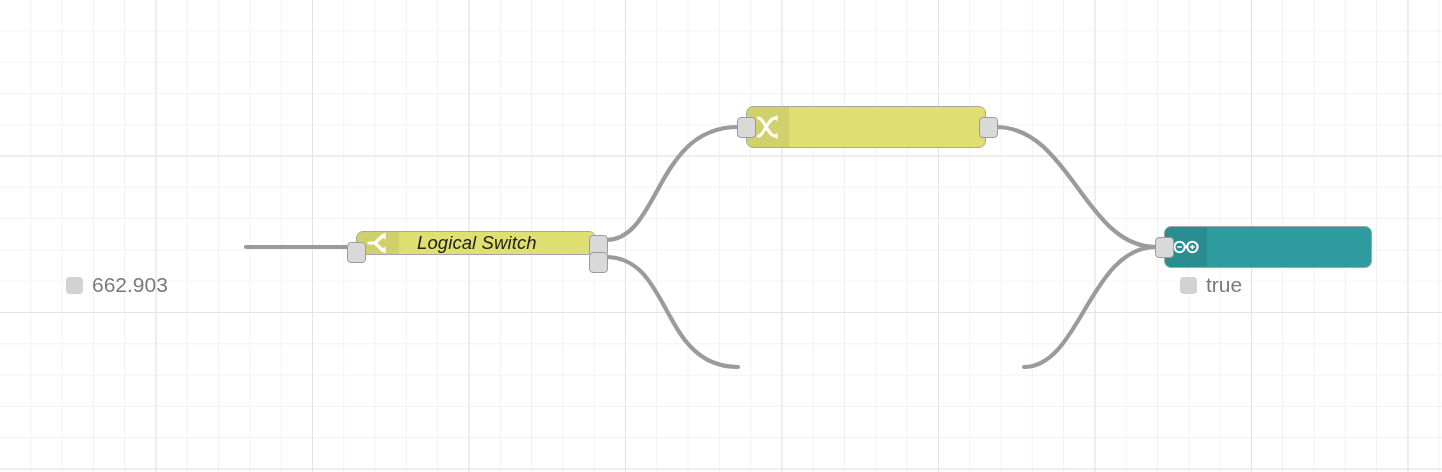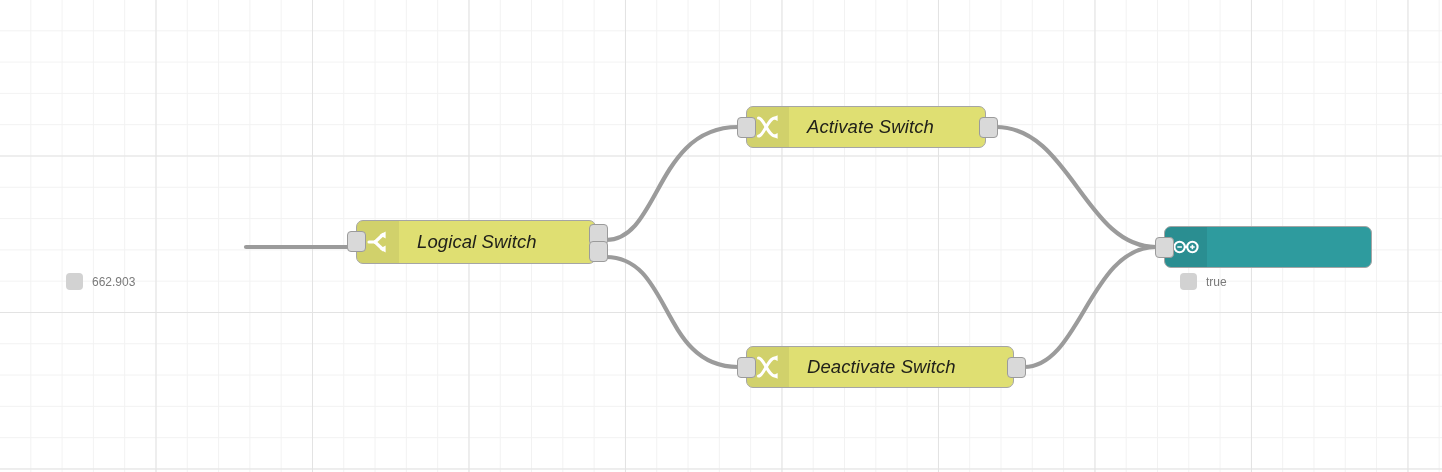--- a/index.html
+++ b/index.html
@@ -103,21 +103,21 @@
     border: 1.3px solid #9b9b9b;
     border-radius: 4px;
     box-sizing: border-box;
   }
 
   .status {
     position: absolute;
     display: flex;
     align-items: center;
     gap: 9px;
-    font-size: 12px;
+    font-size: 21px;
     color: #7a7a7a;
     white-space: nowrap;
   }
   .status-dot {
     width: 17px;
     height: 17px;
     background: #d2d2d2;
     border-radius: 4px;
     flex: 0 0 17px;
   }
@@ -133,21 +133,21 @@
     <path class="wire" d="M 606,257 C 672,257 660,367 738,367"></path>
     <path class="wire" d="M 996,127 C 1070,127 1085,247 1156,247"></path>
     <path class="wire" d="M 1024,367 C 1080,367 1090,247 1156,247"></path>
   </svg>
 
   <div class="status" style="left:66px; top:273px;">
     <span class="status-dot"></span>
     <span>662.903</span>
   </div>
 
-  <div class="node yellow" style="left:356px; top:220px; width:240px; height:44px;">
+  <div class="node yellow" style="left:356px; top:231px; width:240px; height:24px;">
     <div class="node-inner">
       <div class="icon-box">
         <svg width="24" height="26" viewBox="0 0 24 26">
           <g fill="#ffffff">
             <path d="M 1,13 L 9,5.5 L 9,10 L 14,10 L 14,16 L 9,16 L 9,20.5 Z" opacity="0"></path>
           </g>
           <g stroke="#ffffff" stroke-width="3.1" fill="none" stroke-linecap="round" stroke-linejoin="round">
             <path d="M 3,13 L 9,13"></path>
             <path d="M 9,13 L 17,5.5"></path>
             <path d="M 9,13 L 17,20.5"></path>
@@ -168,43 +168,25 @@
       <div class="icon-box">
         <svg width="26" height="26" viewBox="0 0 26 26">
           <g stroke="#ffffff" stroke-width="3.1" fill="none" stroke-linecap="round">
             <path d="M 3.5,4 C 9,4 13,22 20,22"></path>
             <path d="M 3.5,22 C 9,22 13,4 20,4"></path>
           </g>
           <path d="M 22.6,1.2 L 22.6,7.0 L 17.0,4.1 Z" fill="#ffffff"></path>
           <path d="M 22.6,24.8 L 22.6,19.0 L 17.0,21.9 Z" fill="#ffffff"></path>
         </svg>
       </div>
-      <div class="node-label">Activate Switch</div>
     </div>
     <div class="port" style="left:-10px; top:10px;"></div>
     <div class="port" style="left:232px; top:10px;"></div>
   </div>
 
-  <div class="node yellow" style="left:746px; top:346px; width:268px; height:42px;">
-    <div class="node-inner">
-      <div class="icon-box">
-        <svg width="26" height="26" viewBox="0 0 26 26">
-          <g stroke="#ffffff" stroke-width="3.1" fill="none" stroke-linecap="round">
-            <path d="M 3.5,4 C 9,4 13,22 20,22"></path>
-            <path d="M 3.5,22 C 9,22 13,4 20,4"></path>
-          </g>
-          <path d="M 22.6,1.2 L 22.6,7.0 L 17.0,4.1 Z" fill="#ffffff"></path>
-          <path d="M 22.6,24.8 L 22.6,19.0 L 17.0,21.9 Z" fill="#ffffff"></path>
-        </svg>
-      </div>
-      <div class="node-label">Deactivate Switch</div>
-    </div>
-    <div class="port" style="left:-10px; top:10px;"></div>
-    <div class="port" style="left:260px; top:10px;"></div>
-  </div>
 
   <div class="node teal" style="left:1164px; top:226px; width:208px; height:42px;">
     <div class="node-inner">
       <div class="icon-box">
         <svg width="26" height="14" viewBox="0 0 26 14">
           <g fill="none" stroke="#ffffff" stroke-width="2.1">
             <circle cx="6.6" cy="7" r="5.2"></circle>
             <circle cx="19.4" cy="7" r="5.2"></circle>
             <path d="M 11.8,7 L 14.2,7"></path>
           </g>

